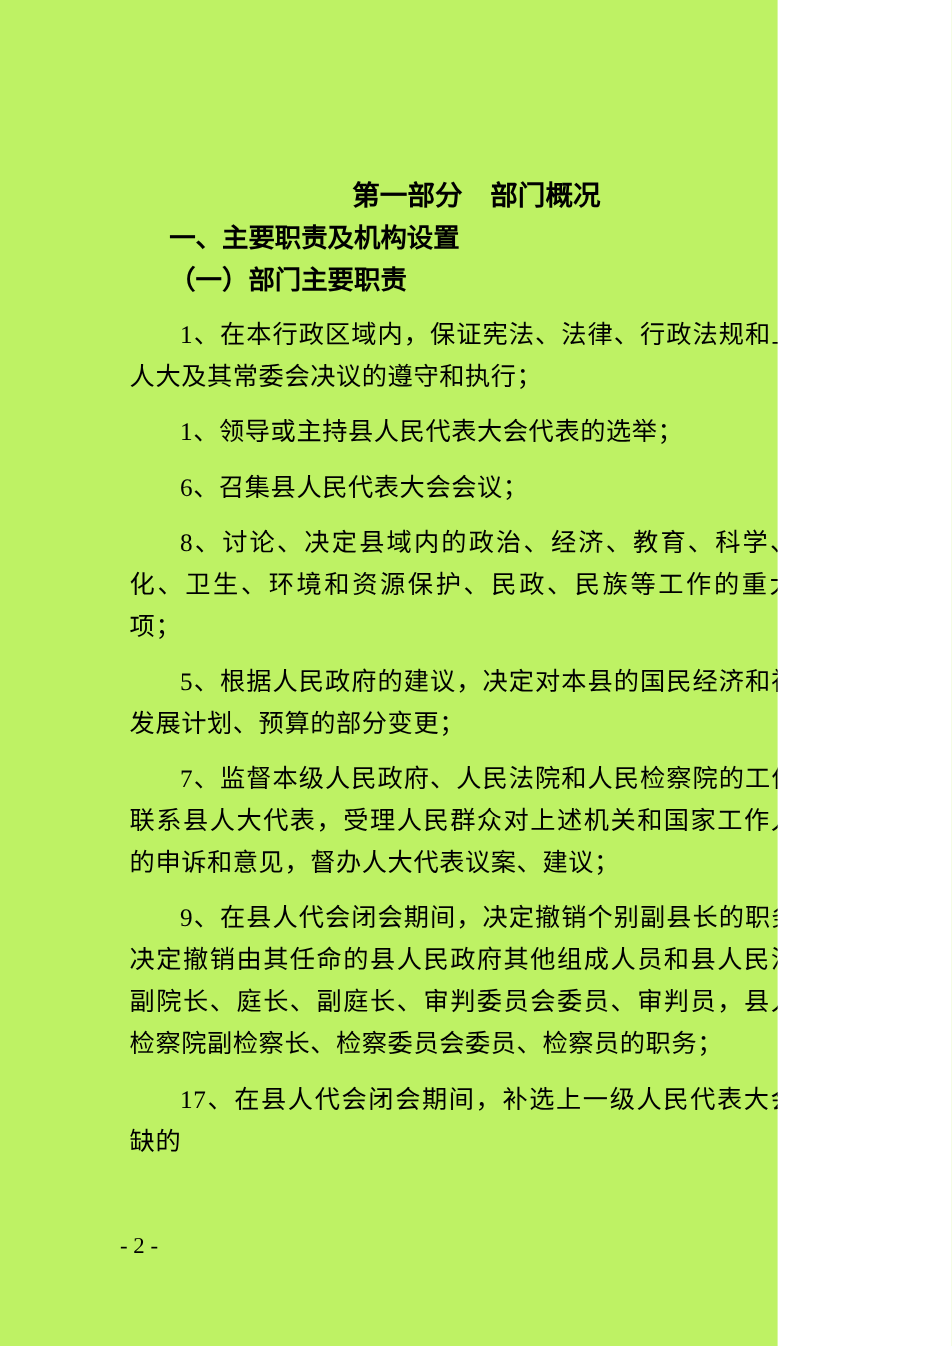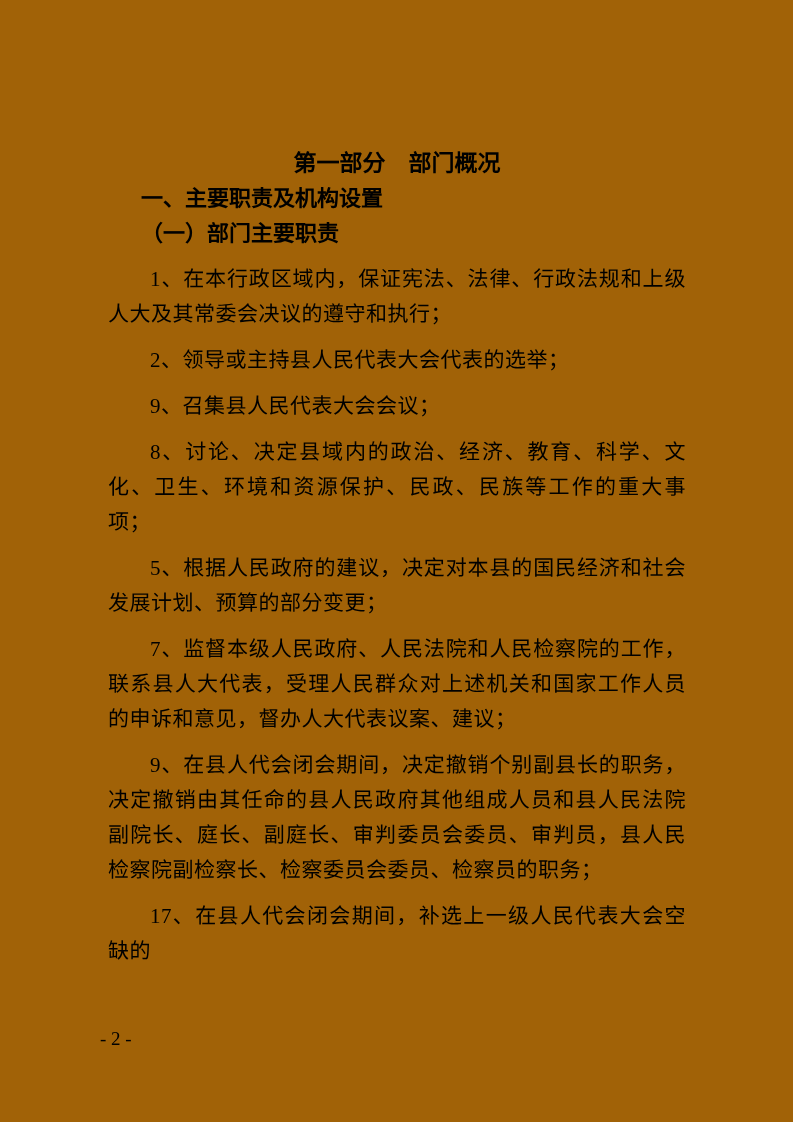--- a/index.html
+++ b/index.html
@@ -2,23 +2,23 @@
 <html lang="zh-CN"><head>
 <meta charset="utf-8">
 <style>
   html, body {
     margin: 0;
     padding: 0;
     background: #ffffff;
   }
   .page {
     position: relative;
-    width: 793px;
+    width: 648px;
     height: 1122px;
-    background: #a16207;
+    background: #bef264;
     color: #000000;
     overflow: hidden;
     box-sizing: border-box;
   }
   .content {
     position: absolute;
     left: 97px;
     top: 146px;
     width: 600px;
   }
@@ -60,22 +60,22 @@
 </style>
 </head>
 <body>
 
 <div class="page">
   <div class="content">
     <h1 class="doc-title">第一部分　部门概况</h1>
     <h2 class="heading">一、主要职责及机构设置</h2>
     <h3 class="heading">（一）部门主要职责</h3>
     <p class="para">1、在本行政区域内，保证宪法、法律、行政法规和上级人大及其常委会决议的遵守和执行；</p>
-    <p class="para">2、领导或主持县人民代表大会代表的选举；</p>
-    <p class="para">9、召集县人民代表大会会议；</p>
+    <p class="para">1、领导或主持县人民代表大会代表的选举；</p>
+    <p class="para">6、召集县人民代表大会会议；</p>
     <p class="para">8、讨论、决定县域内的政治、经济、教育、科学、文化、卫生、环境和资源保护、民政、民族等工作的重大事项；</p>
     <p class="para">5、根据人民政府的建议，决定对本县的国民经济和社会发展计划、预算的部分变更；</p>
     <p class="para">7、监督本级人民政府、人民法院和人民检察院的工作，联系县人大代表，受理人民群众对上述机关和国家工作人员的申诉和意见，督办人大代表议案、建议；</p>
     <p class="para">9、在县人代会闭会期间，决定撤销个别副县长的职务，决定撤销由其任命的县人民政府其他组成人员和县人民法院副院长、庭长、副庭长、审判委员会委员、审判员，县人民检察院副检察长、检察委员会委员、检察员的职务；</p>
     <p class="para">17、在县人代会闭会期间，补选上一级人民代表大会空缺的</p>
   </div>
   <div class="page-number">- 2 -</div>
 </div>
 
 </body></html>

